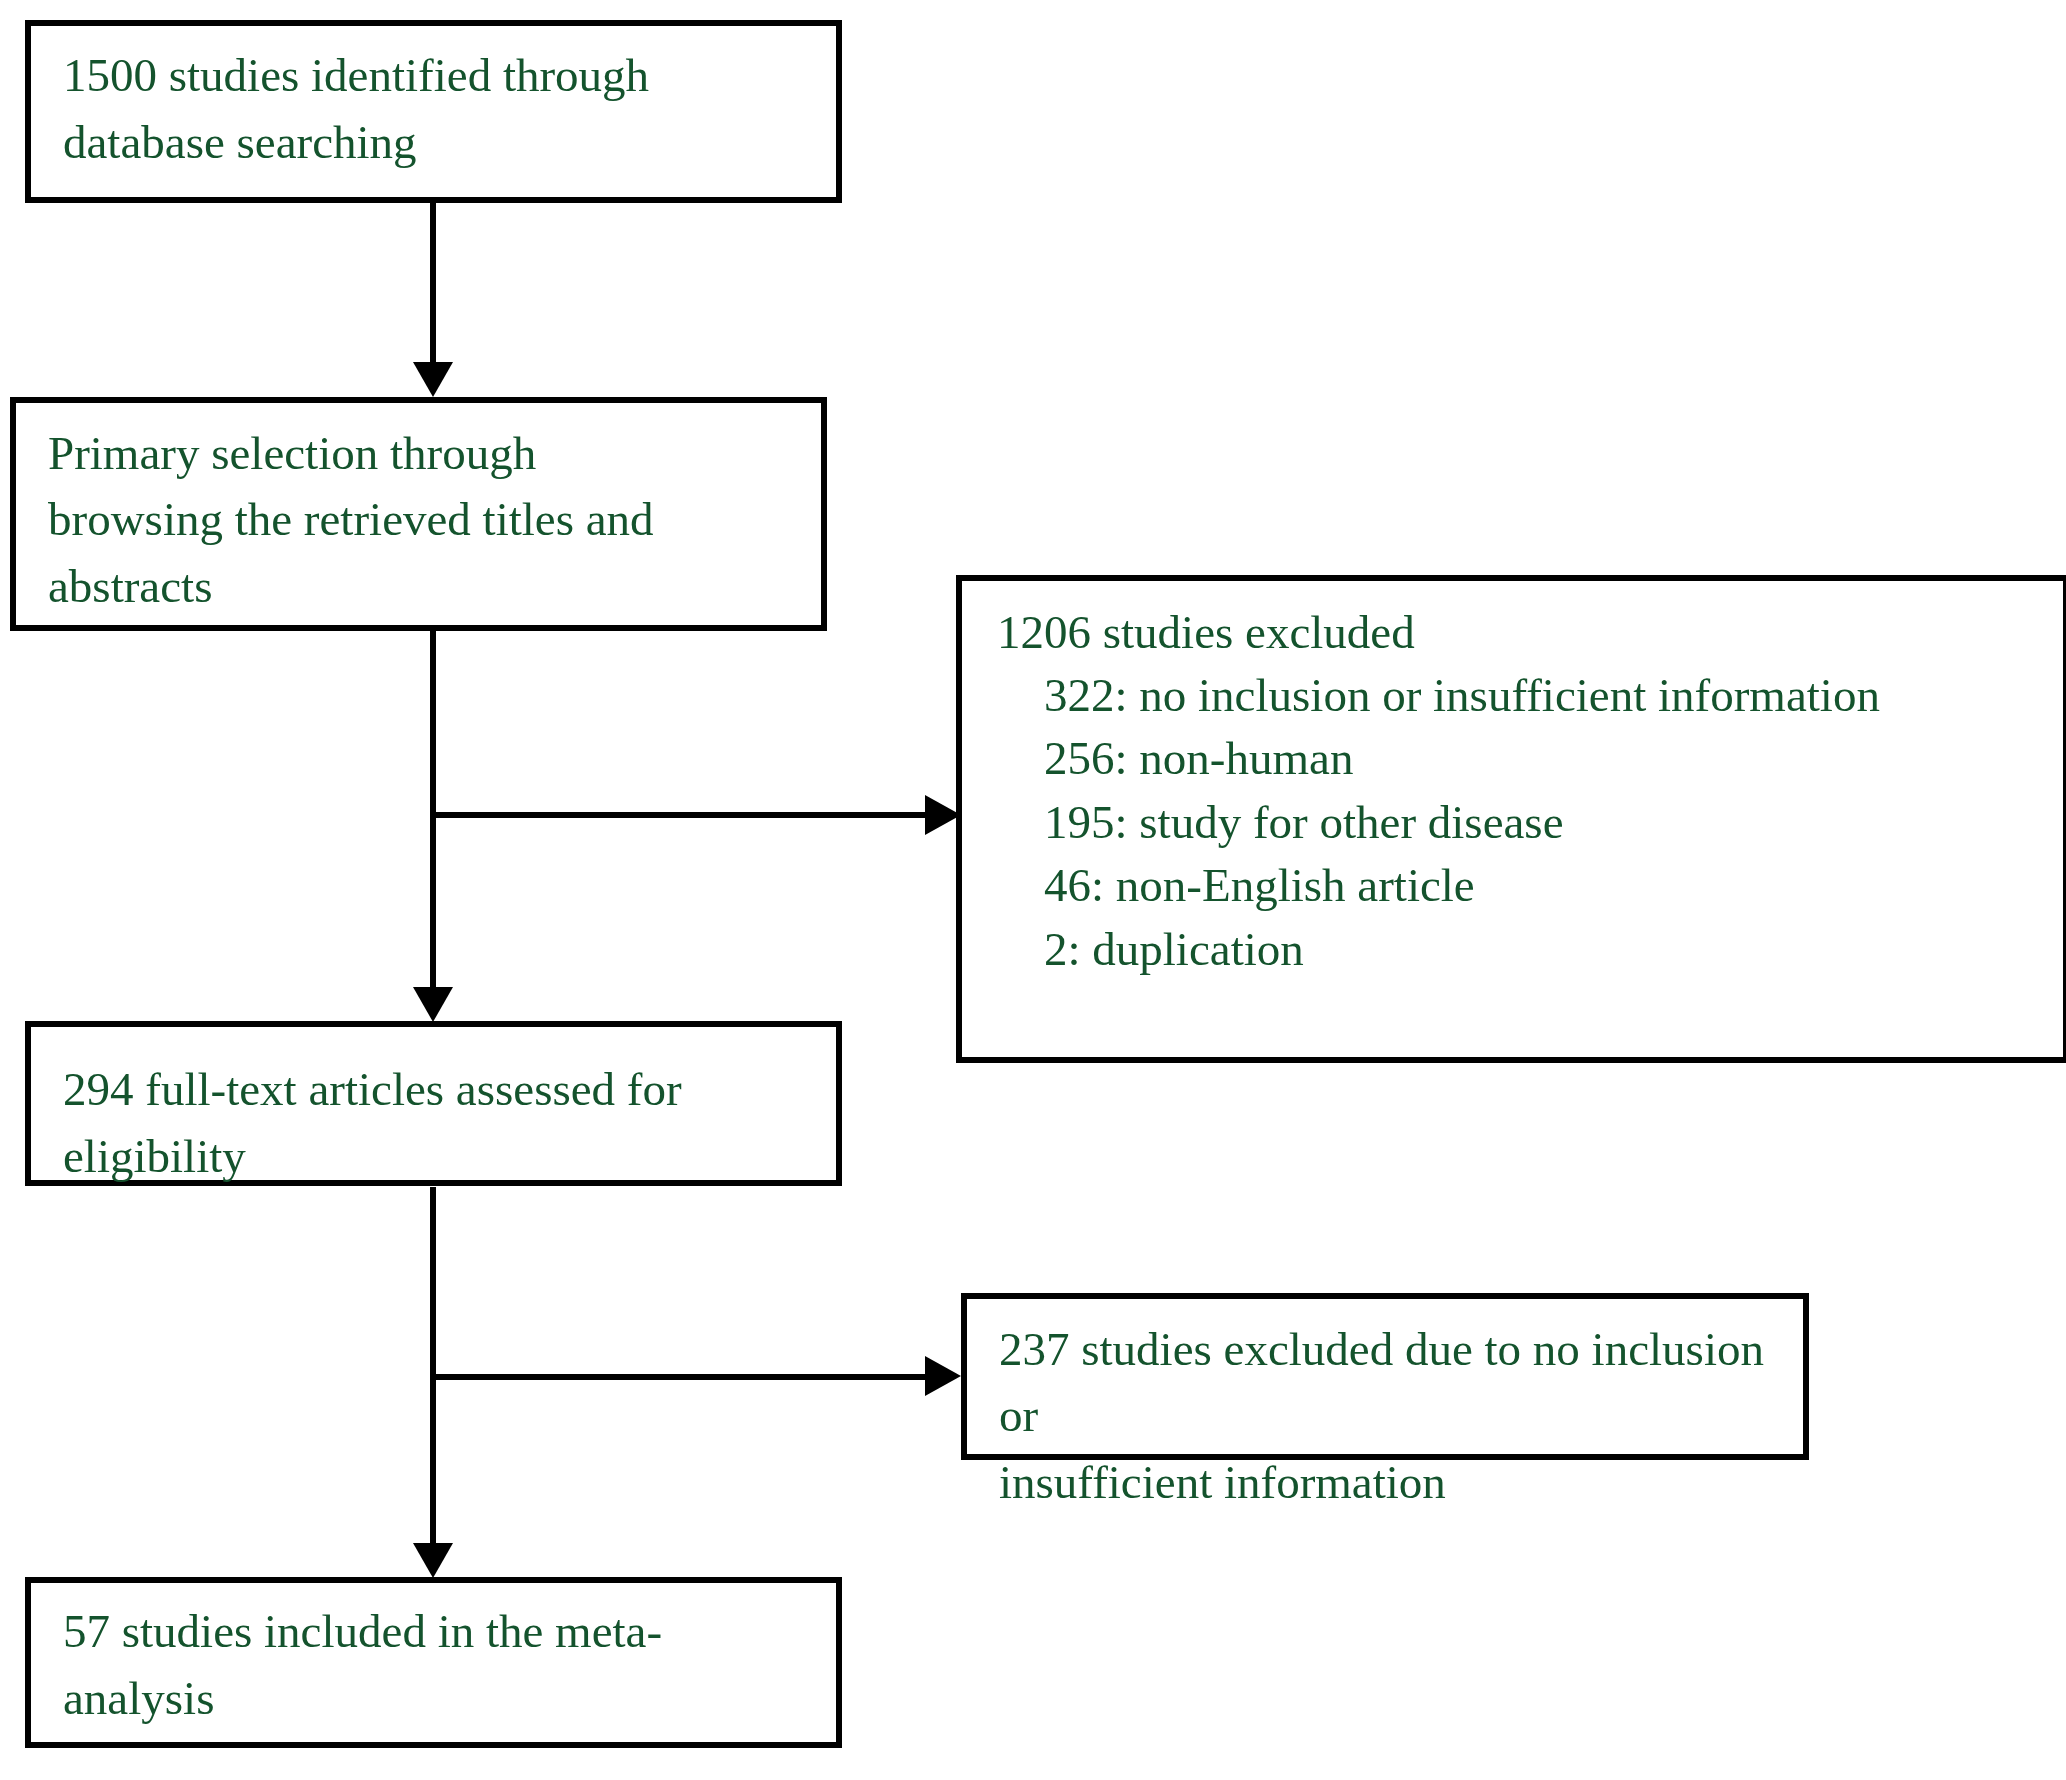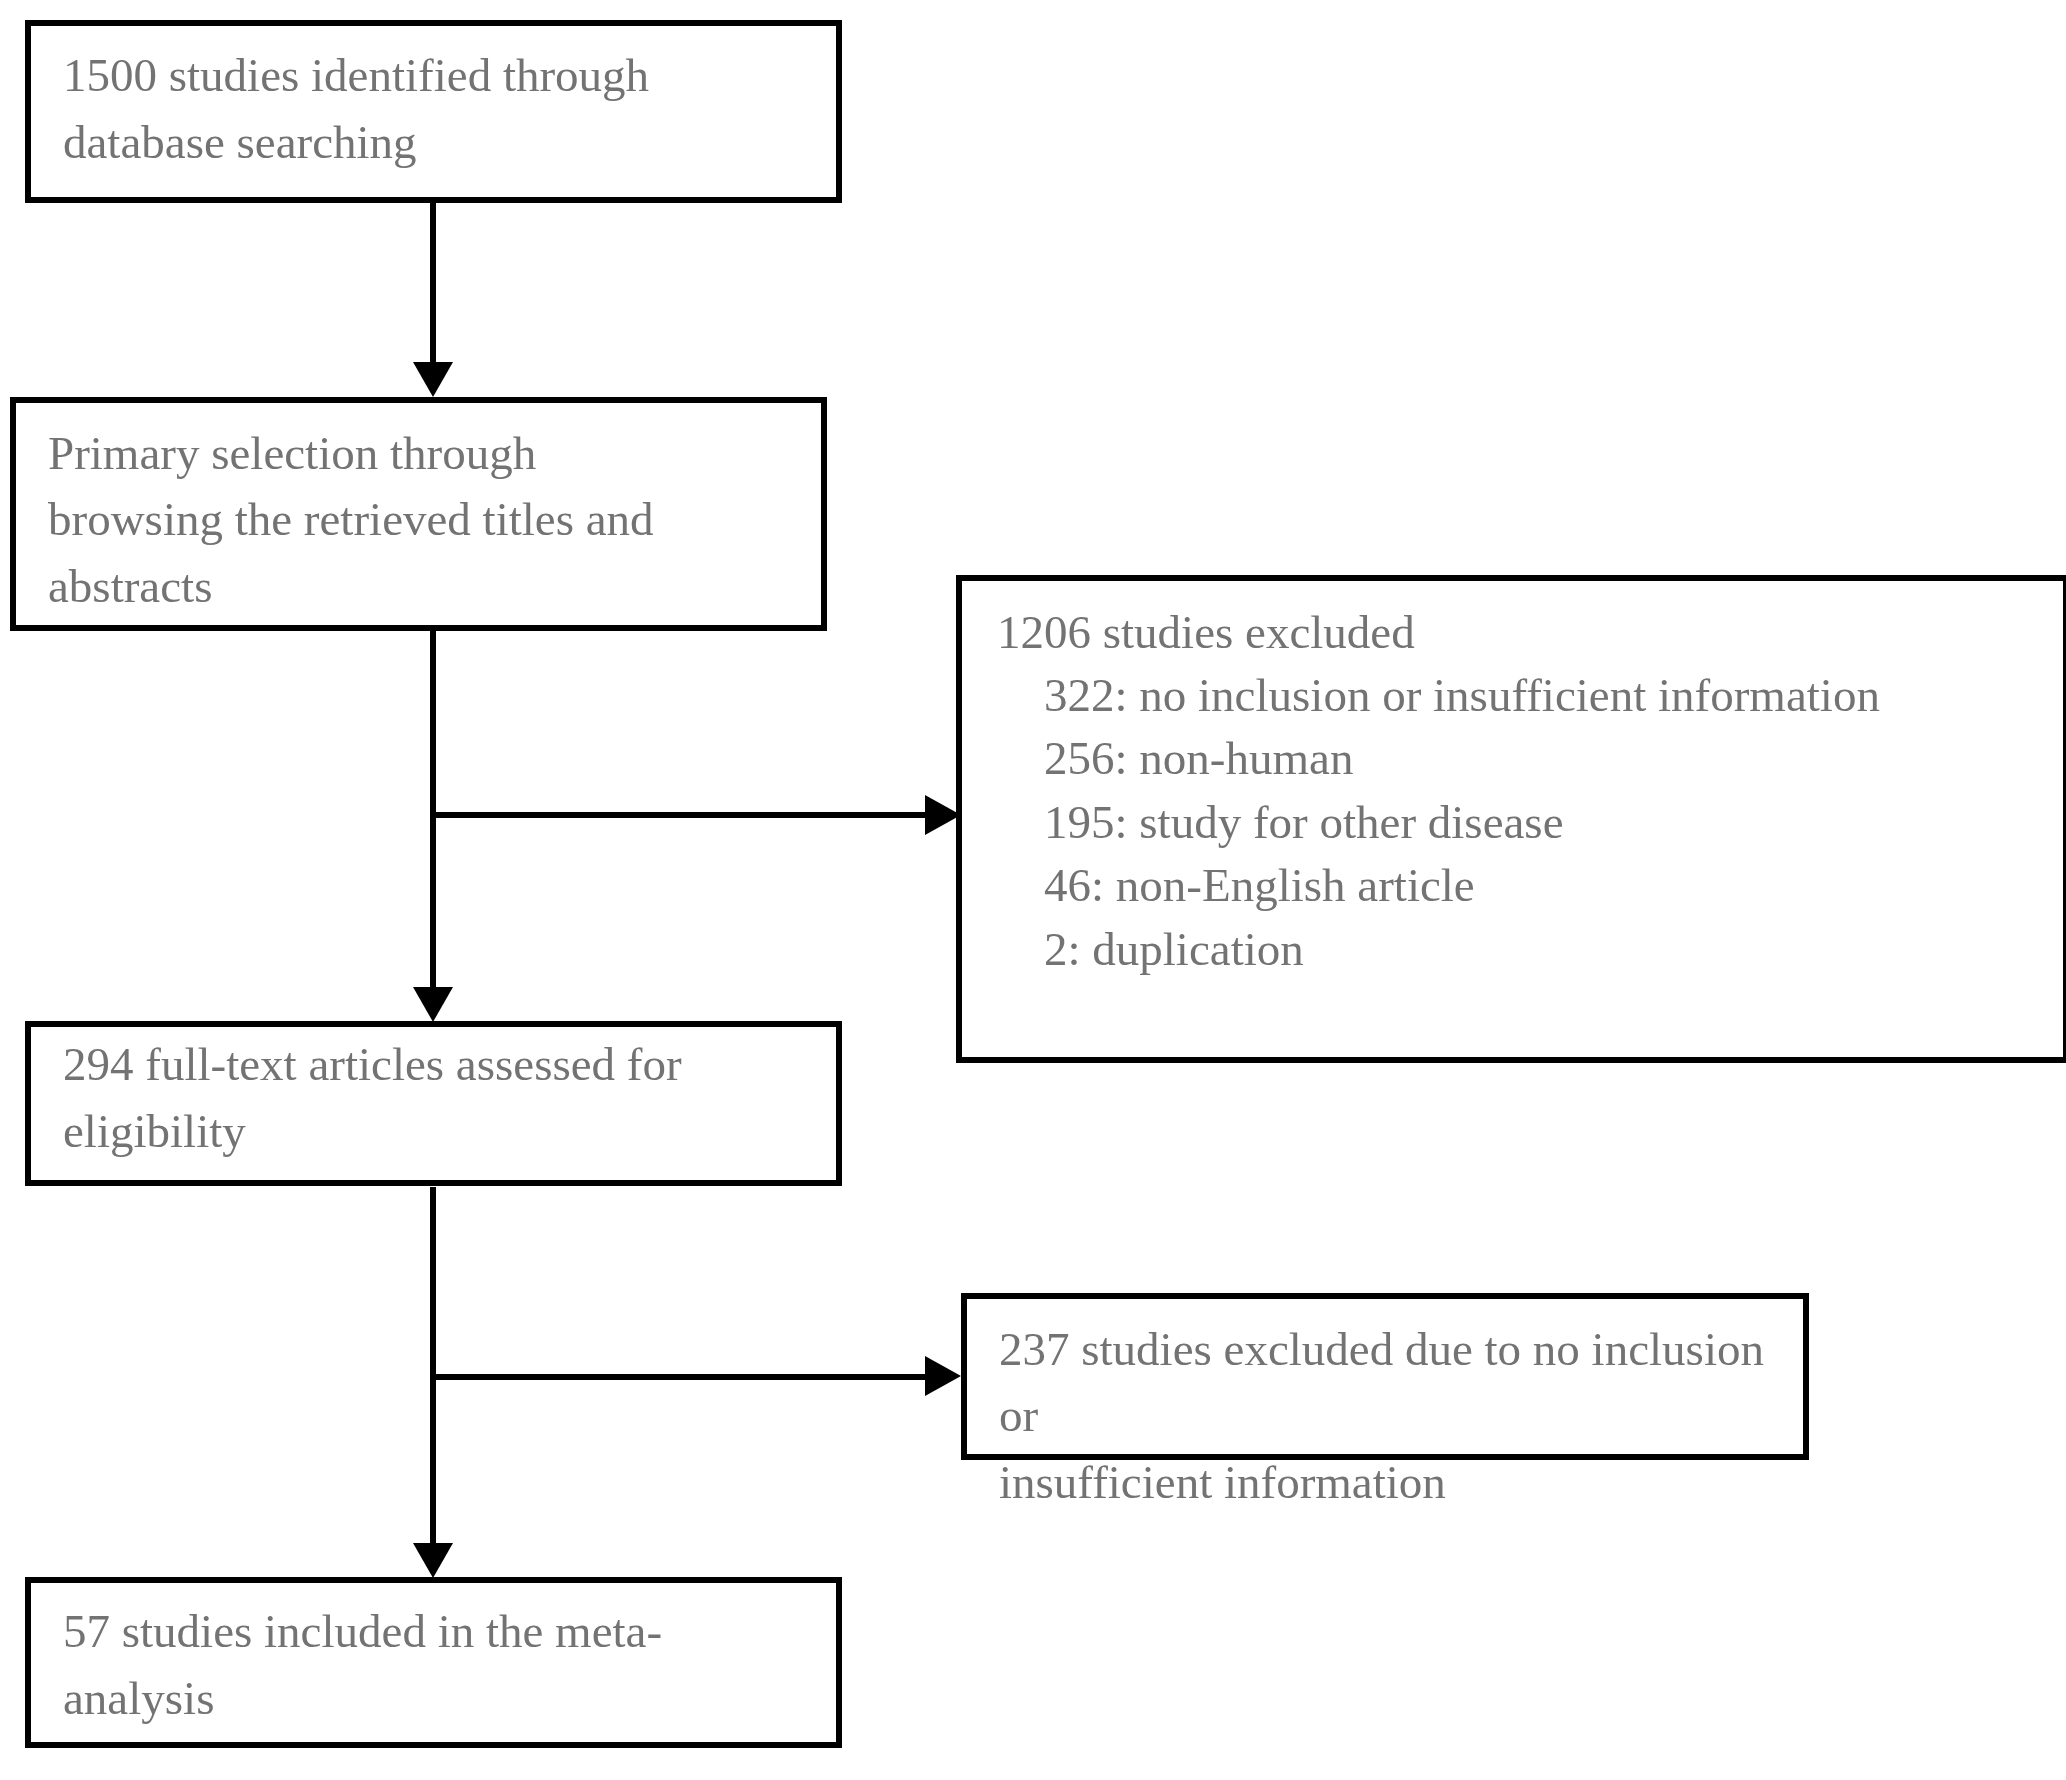--- a/index.html
+++ b/index.html
@@ -6,38 +6,38 @@
     margin: 0;
     padding: 0;
     background: #ffffff;
   }
   .canvas {
     position: relative;
     width: 2066px;
     height: 1781px;
     background: #ffffff;
     font-family: "Liberation Serif", "DejaVu Serif", serif;
-    color: #737373;
+    color: #14532d;
     overflow: hidden;
     text-decoration: underline;
   }
   .flowbox {
     position: absolute;
     box-sizing: border-box;
     border: 6px solid #000000;
     background: #ffffff;
     font-size: 47px;
     line-height: 1.42;
     white-space: pre-line;
     padding: 16.5px 32px 0 32px;
   }
   
   .box-identified      { left: 25px;  top: 19.5px;   width: 817px; height: 183px; }
   .box-primary         { left: 10px;  top: 397px;  width: 817px; height: 234px; }
-  .box-fulltext        { left: 25px;  top: 1021px; width: 817px; height: 165px; padding-top: 4px; }
+  .box-fulltext        { left: 25px;  top: 1021px; width: 817px; height: 165px; padding-top: 29px; }
   .box-included        { left: 25px;  top: 1577px; width: 817px; height: 171px; padding-top: 15px; }
   
   .box-excluded-primary {
     left: 956px; top: 575px; width: 1113px; height: 488px;
     padding: 19.5px 22.5px 0 35px;
     line-height: 1.35;
     white-space: normal;
   }
   .box-excluded-fulltext {
     left: 961px; top: 1293px; width: 848px; height: 167px;

